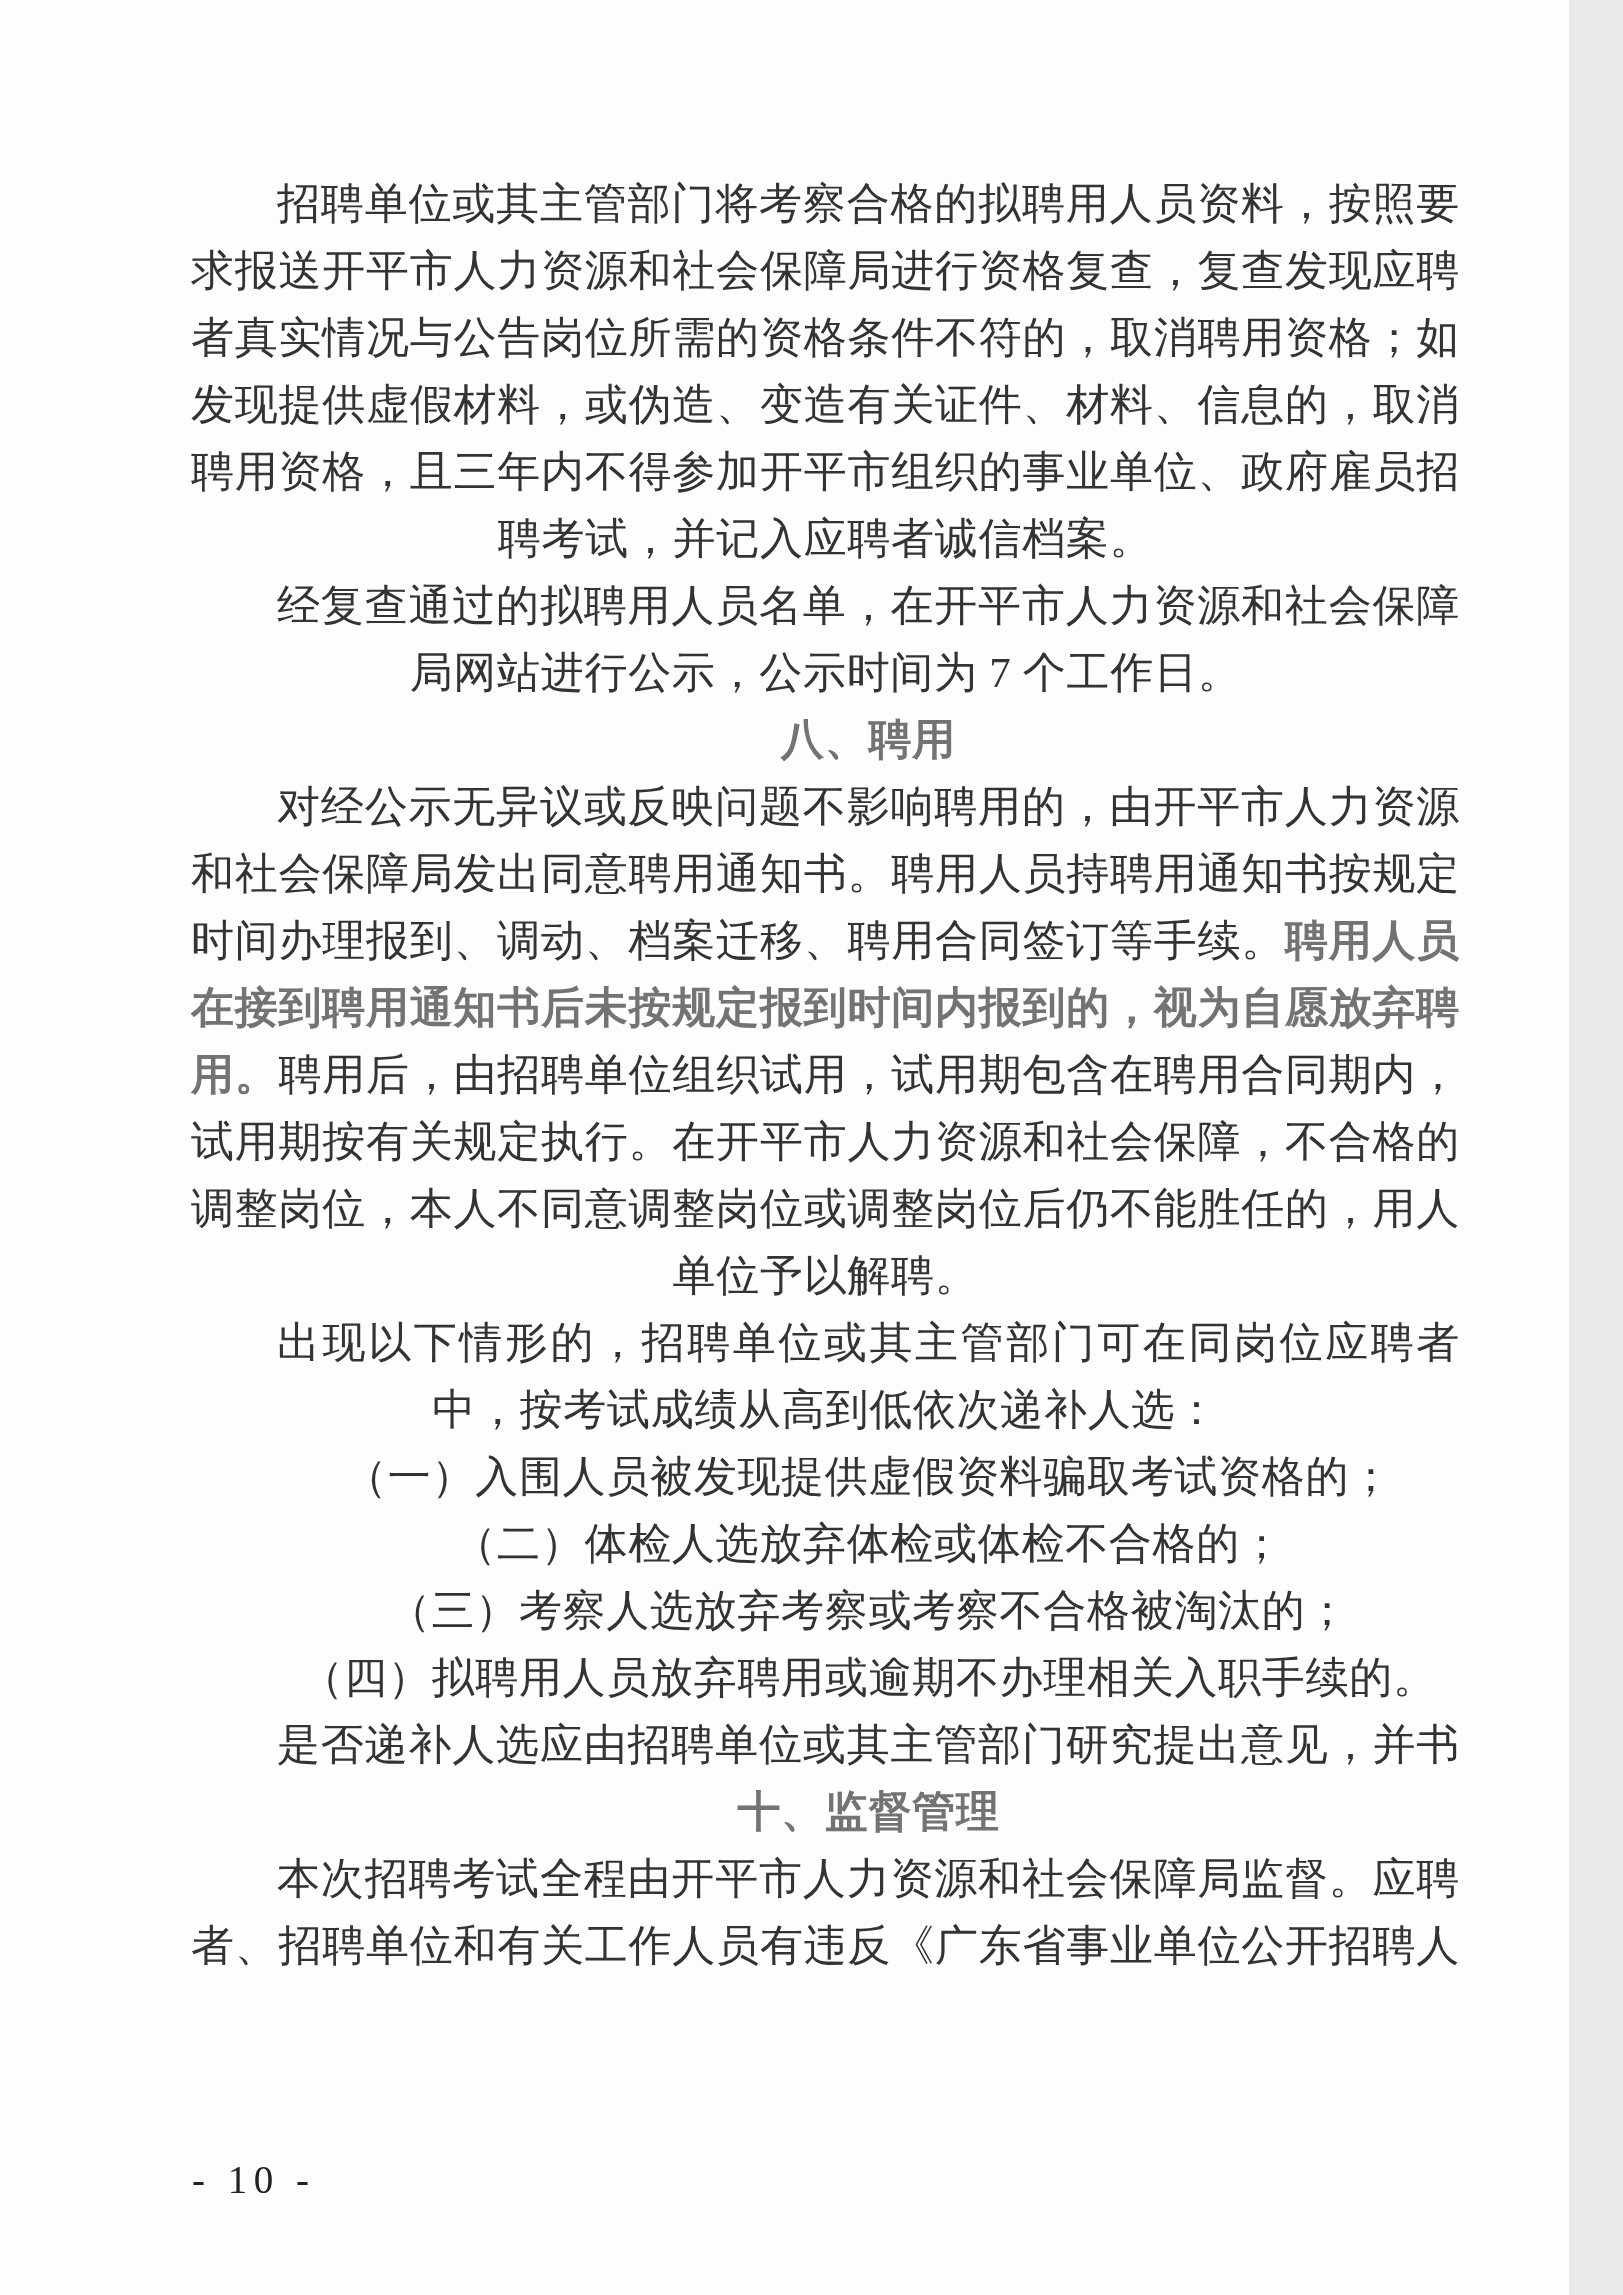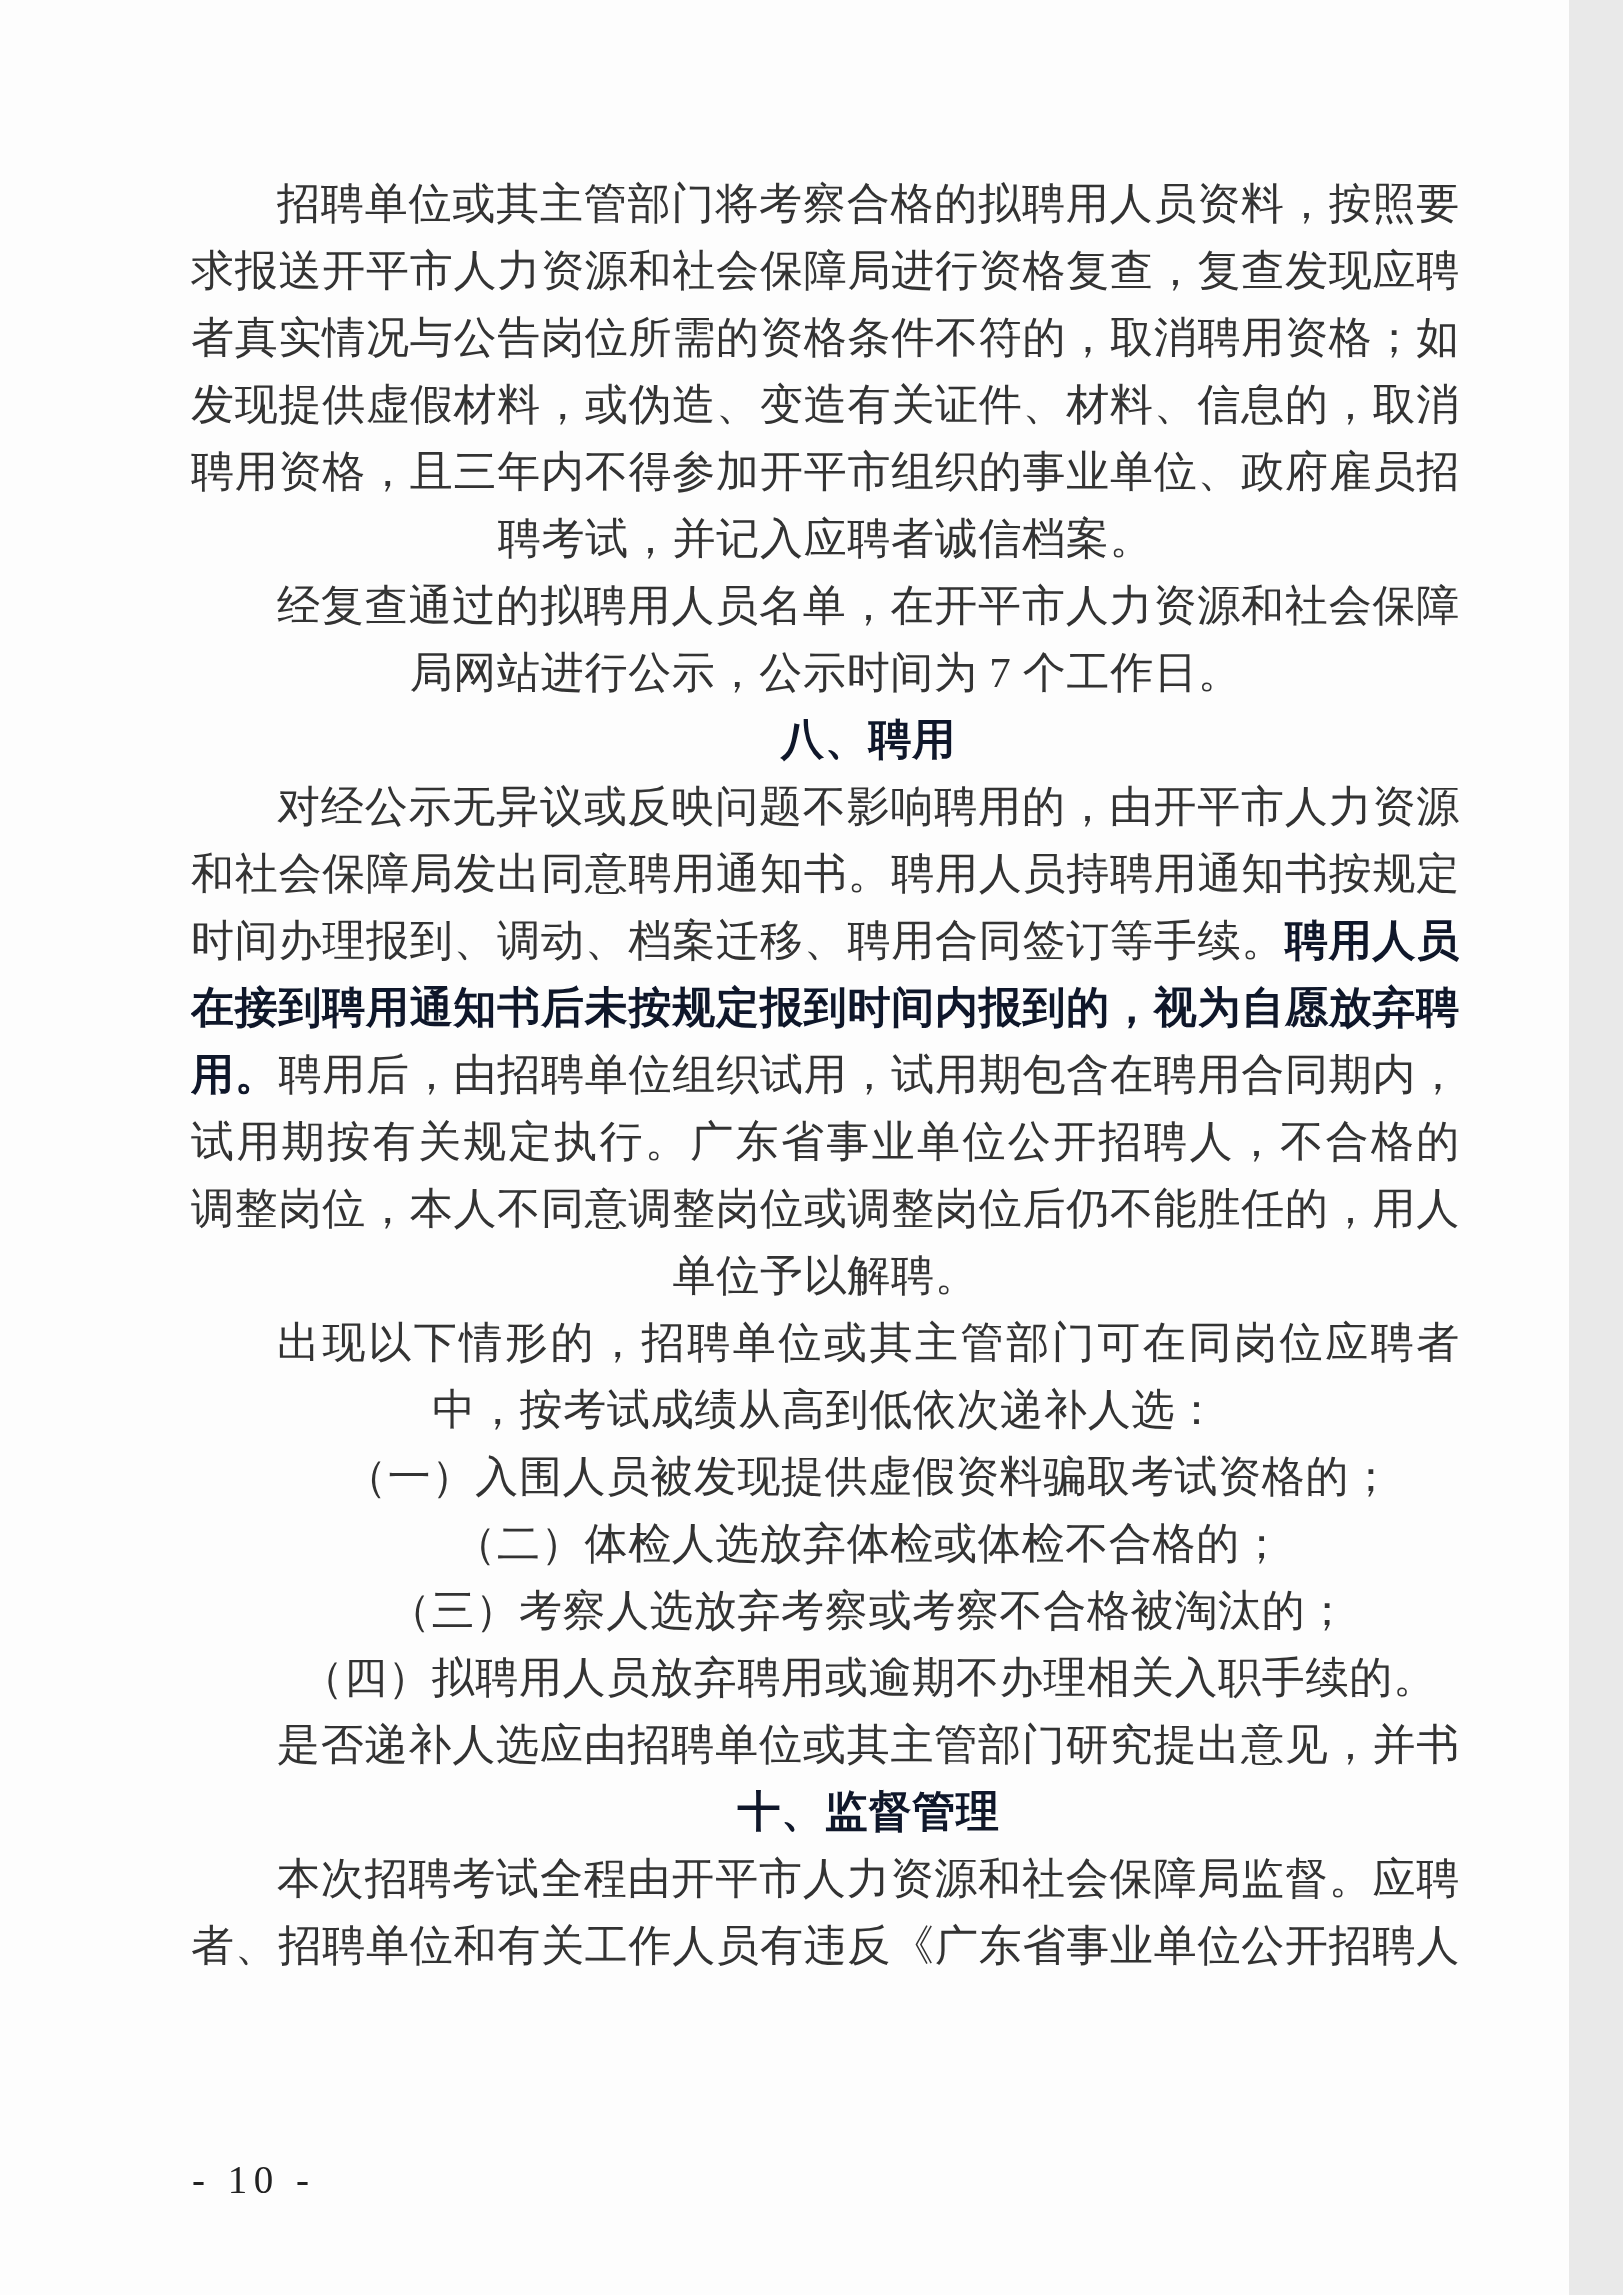--- a/index.html
+++ b/index.html
@@ -38,21 +38,21 @@
   .line.indent {
     padding-left: 86px;
   }
   .line.fill {
     text-align: justify;
     text-align-last: justify;
     text-justify: inter-character;
   }
   .seg.b {
     font-weight: 700;
-    color: #0f172a;
+    color: #737373;
   }
   .page-number {
     position: absolute;
     left: 192px;
     top: 2156px;
     font-size: 39px;
     line-height: 48px;
     color: #222222;
     letter-spacing: 6.5px;
   }
@@ -69,21 +69,21 @@
       <div class="line fill"><span class="seg">聘用资格，且三年内不得参加开平市组织的事业单位、政府雇员招</span></div>
       <div class="line"><span class="seg">聘考试，并记入应聘者诚信档案。</span></div>
       <div class="line indent fill"><span class="seg">经复查通过的拟聘用人员名单，在开平市人力资源和社会保障</span></div>
       <div class="line"><span class="seg">局网站进行公示，公示时间为 7 个工作日。</span></div>
       <div class="line indent"><span class="seg b">八、聘用</span></div>
       <div class="line indent fill"><span class="seg">对经公示无异议或反映问题不影响聘用的，由开平市人力资源</span></div>
       <div class="line fill"><span class="seg">和社会保障局发出同意聘用通知书。聘用人员持聘用通知书按规定</span></div>
       <div class="line fill"><span class="seg">时间办理报到、调动、档案迁移、聘用合同签订等手续。</span><span class="seg b">聘用人员</span></div>
       <div class="line fill"><span class="seg b">在接到聘用通知书后未按规定报到时间内报到的，视为自愿放弃聘</span></div>
       <div class="line fill"><span class="seg b">用。</span><span class="seg">聘用后，由招聘单位组织试用，试用期包含在聘用合同期内，</span></div>
-      <div class="line fill"><span class="seg">试用期按有关规定执行。广东省事业单位公开招聘人，不合格的</span></div>
+      <div class="line fill"><span class="seg">试用期按有关规定执行。在开平市人力资源和社会保障，不合格的</span></div>
       <div class="line fill"><span class="seg">调整岗位，本人不同意调整岗位或调整岗位后仍不能胜任的，用人</span></div>
       <div class="line"><span class="seg">单位予以解聘。</span></div>
       <div class="line indent fill"><span class="seg">出现以下情形的，招聘单位或其主管部门可在同岗位应聘者</span></div>
       <div class="line"><span class="seg">中，按考试成绩从高到低依次递补人选：</span></div>
       <div class="line indent"><span class="seg">（一）入围人员被发现提供虚假资料骗取考试资格的；</span></div>
       <div class="line indent"><span class="seg">（二）体检人选放弃体检或体检不合格的；</span></div>
       <div class="line indent"><span class="seg">（三）考察人选放弃考察或考察不合格被淘汰的；</span></div>
       <div class="line indent"><span class="seg">（四）拟聘用人员放弃聘用或逾期不办理相关入职手续的。</span></div>
       <div class="line indent fill"><span class="seg">是否递补人选应由招聘单位或其主管部门研究提出意见，并书</span></div>
       <div class="line indent"><span class="seg b">十、监督管理</span></div>

